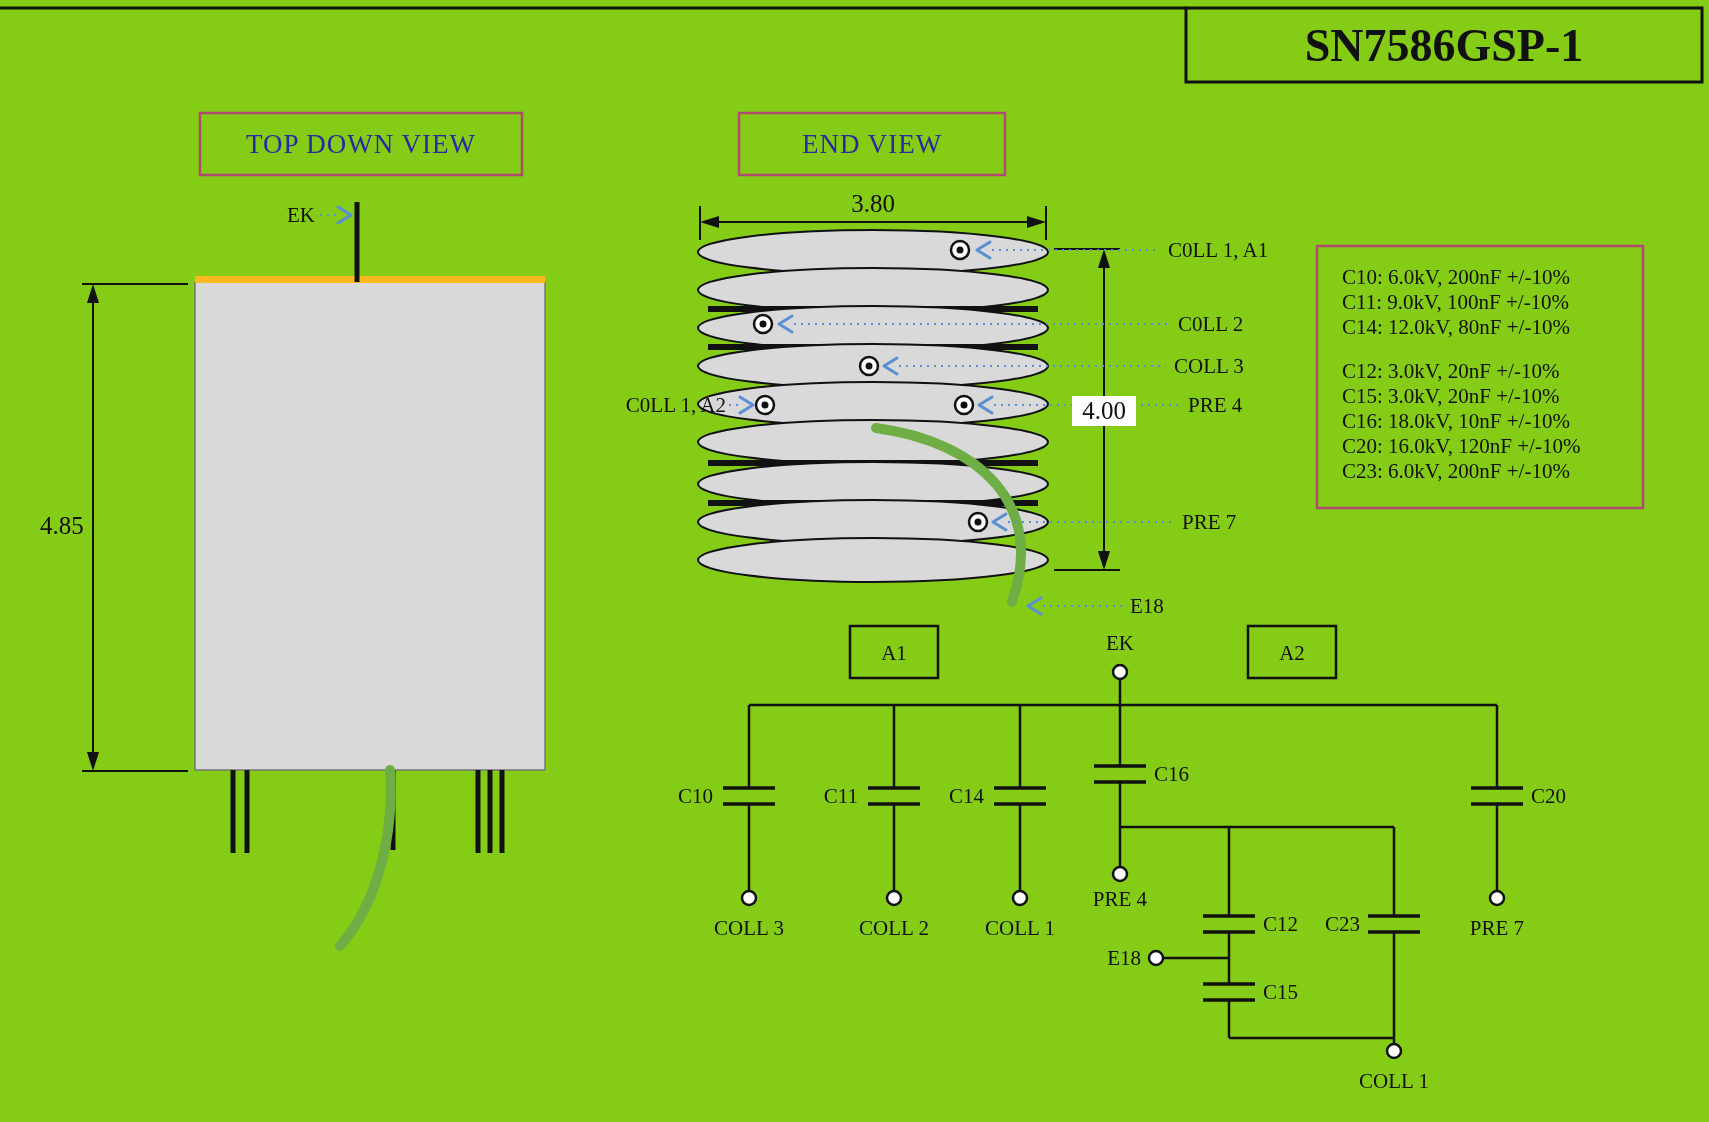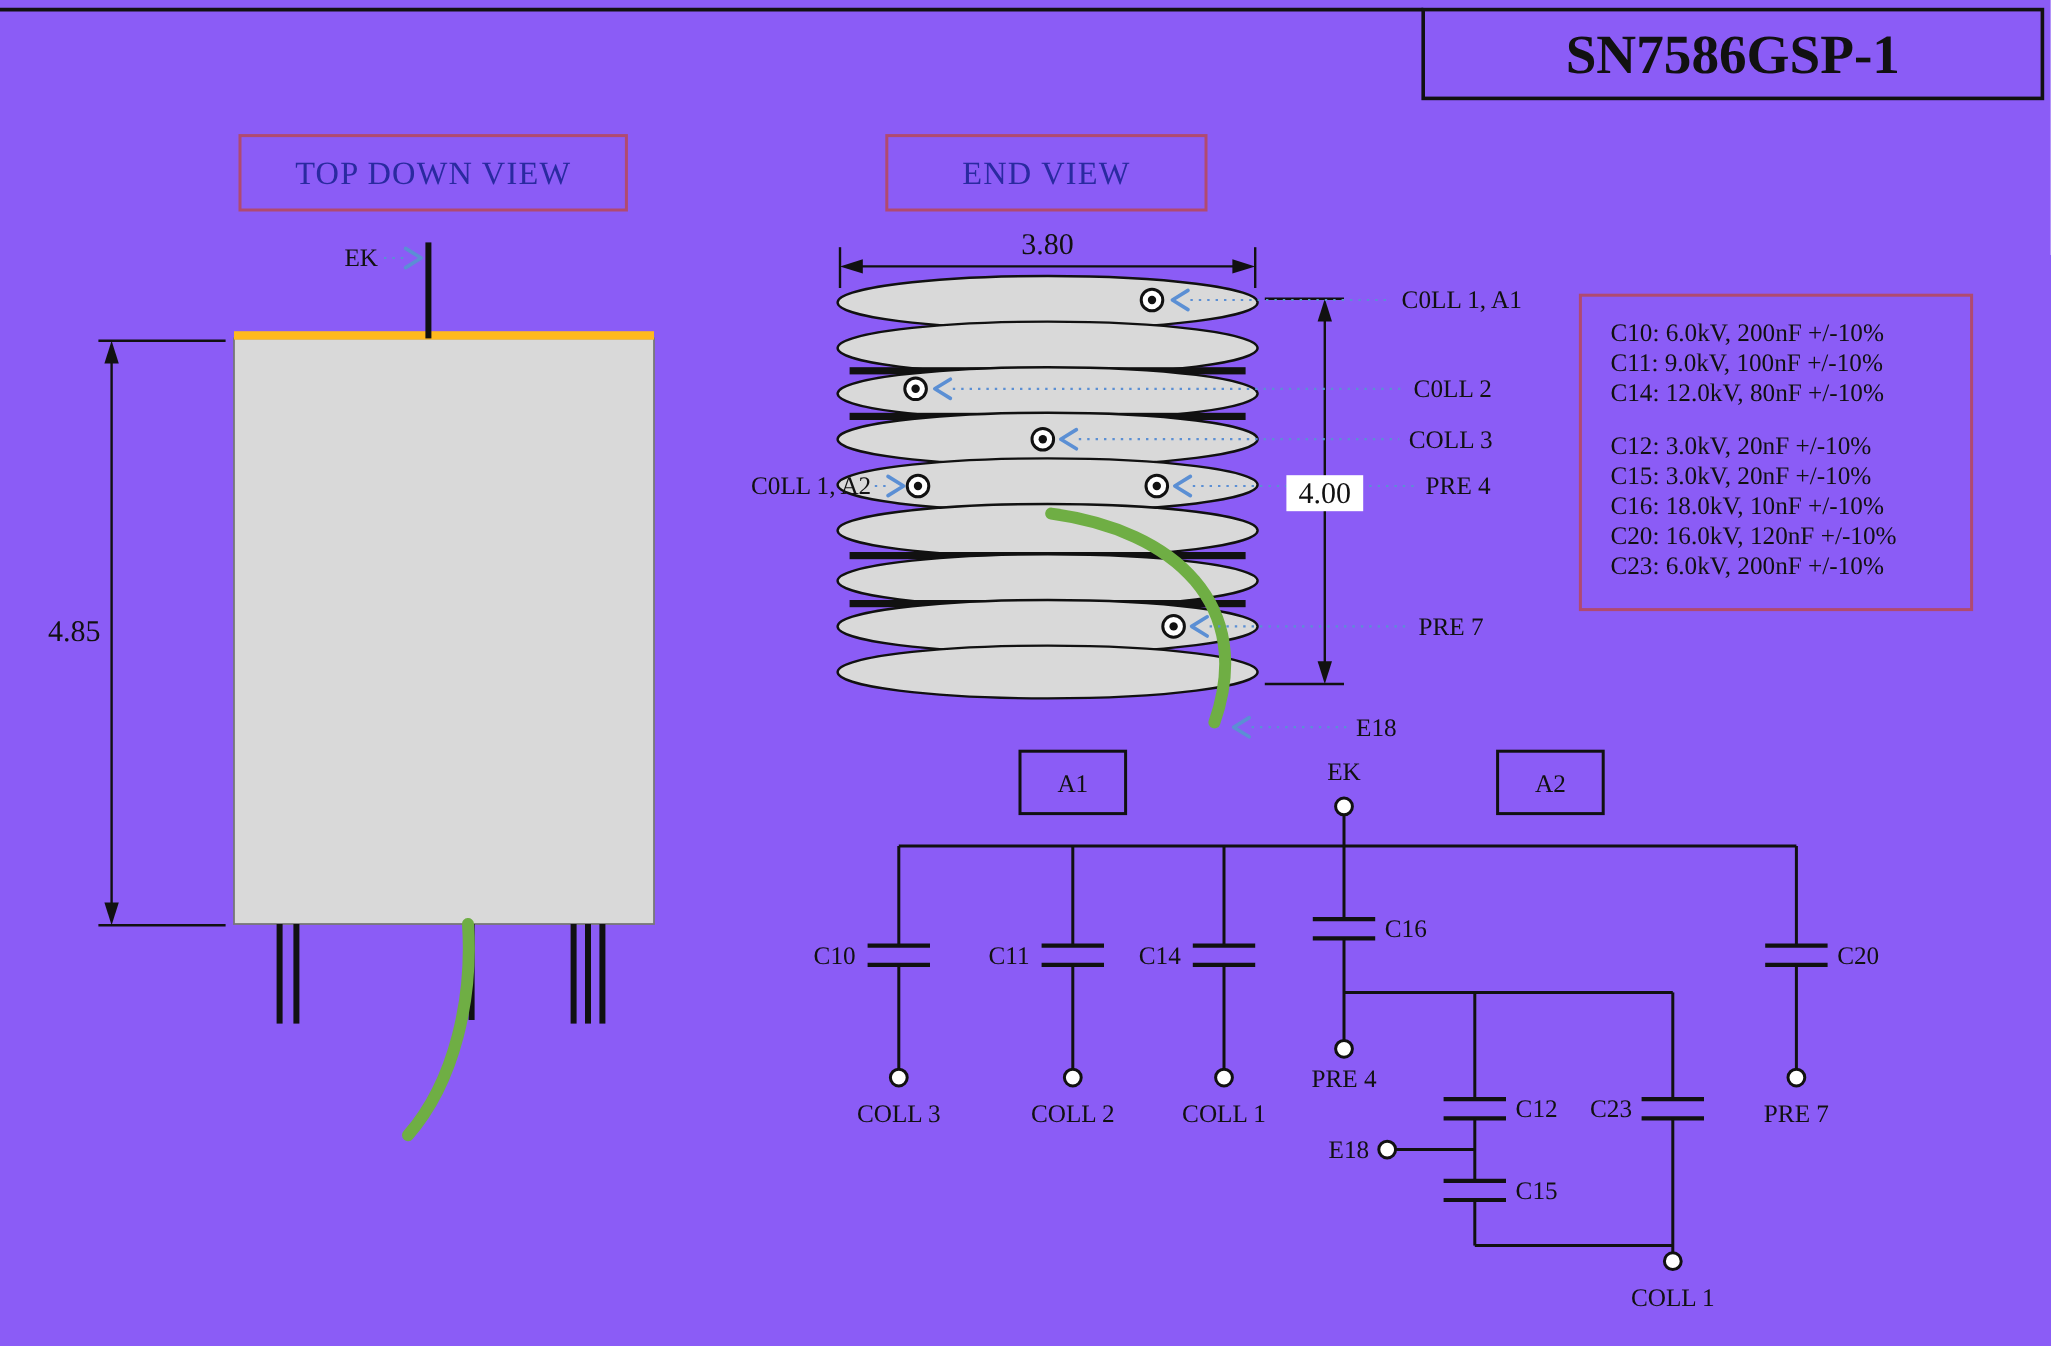--- a/index.html
+++ b/index.html
@@ -1,16 +1,16 @@
 <!DOCTYPE html>
 <html style="--accent-border: #b04a70; --label-blue: #2a2aa0; --leader-blue: #5b8fd4; --wire-green: #6fae44; --band-yellow: #ffb91e; --plate-gray: #d9d9d9;"><head>
 <meta charset="utf-8">
 <style>
   html,body{margin:0;padding:0;background:#ffffff;}
-  .canvas{position:relative;width:1709px;height:1122px;background:#8b5cf6;overflow:hidden;}
+  .canvas{position:relative;width:1709px;height:1122px;background:#84cc16;overflow:hidden;}
   svg{display:block;}
   text{font-family:"Liberation Serif","DejaVu Serif",serif;fill:#111;}
   .title-text{font-size:46px;font-weight:700;}
   .view-label{font-size:27px;fill:var(--label-blue,#2a2aa0);letter-spacing:1px;}
   .dim-text{font-size:25px;}
   .lbl{font-size:21px;}
   .spec-text{font-size:21px;}
   .frame{stroke:#111;stroke-width:3;fill:none;}
   .box-accent{fill:none;stroke:var(--accent-border,#b04a70);stroke-width:2.5;}
   .wire{stroke:#111;stroke-width:2.5;fill:none;}

